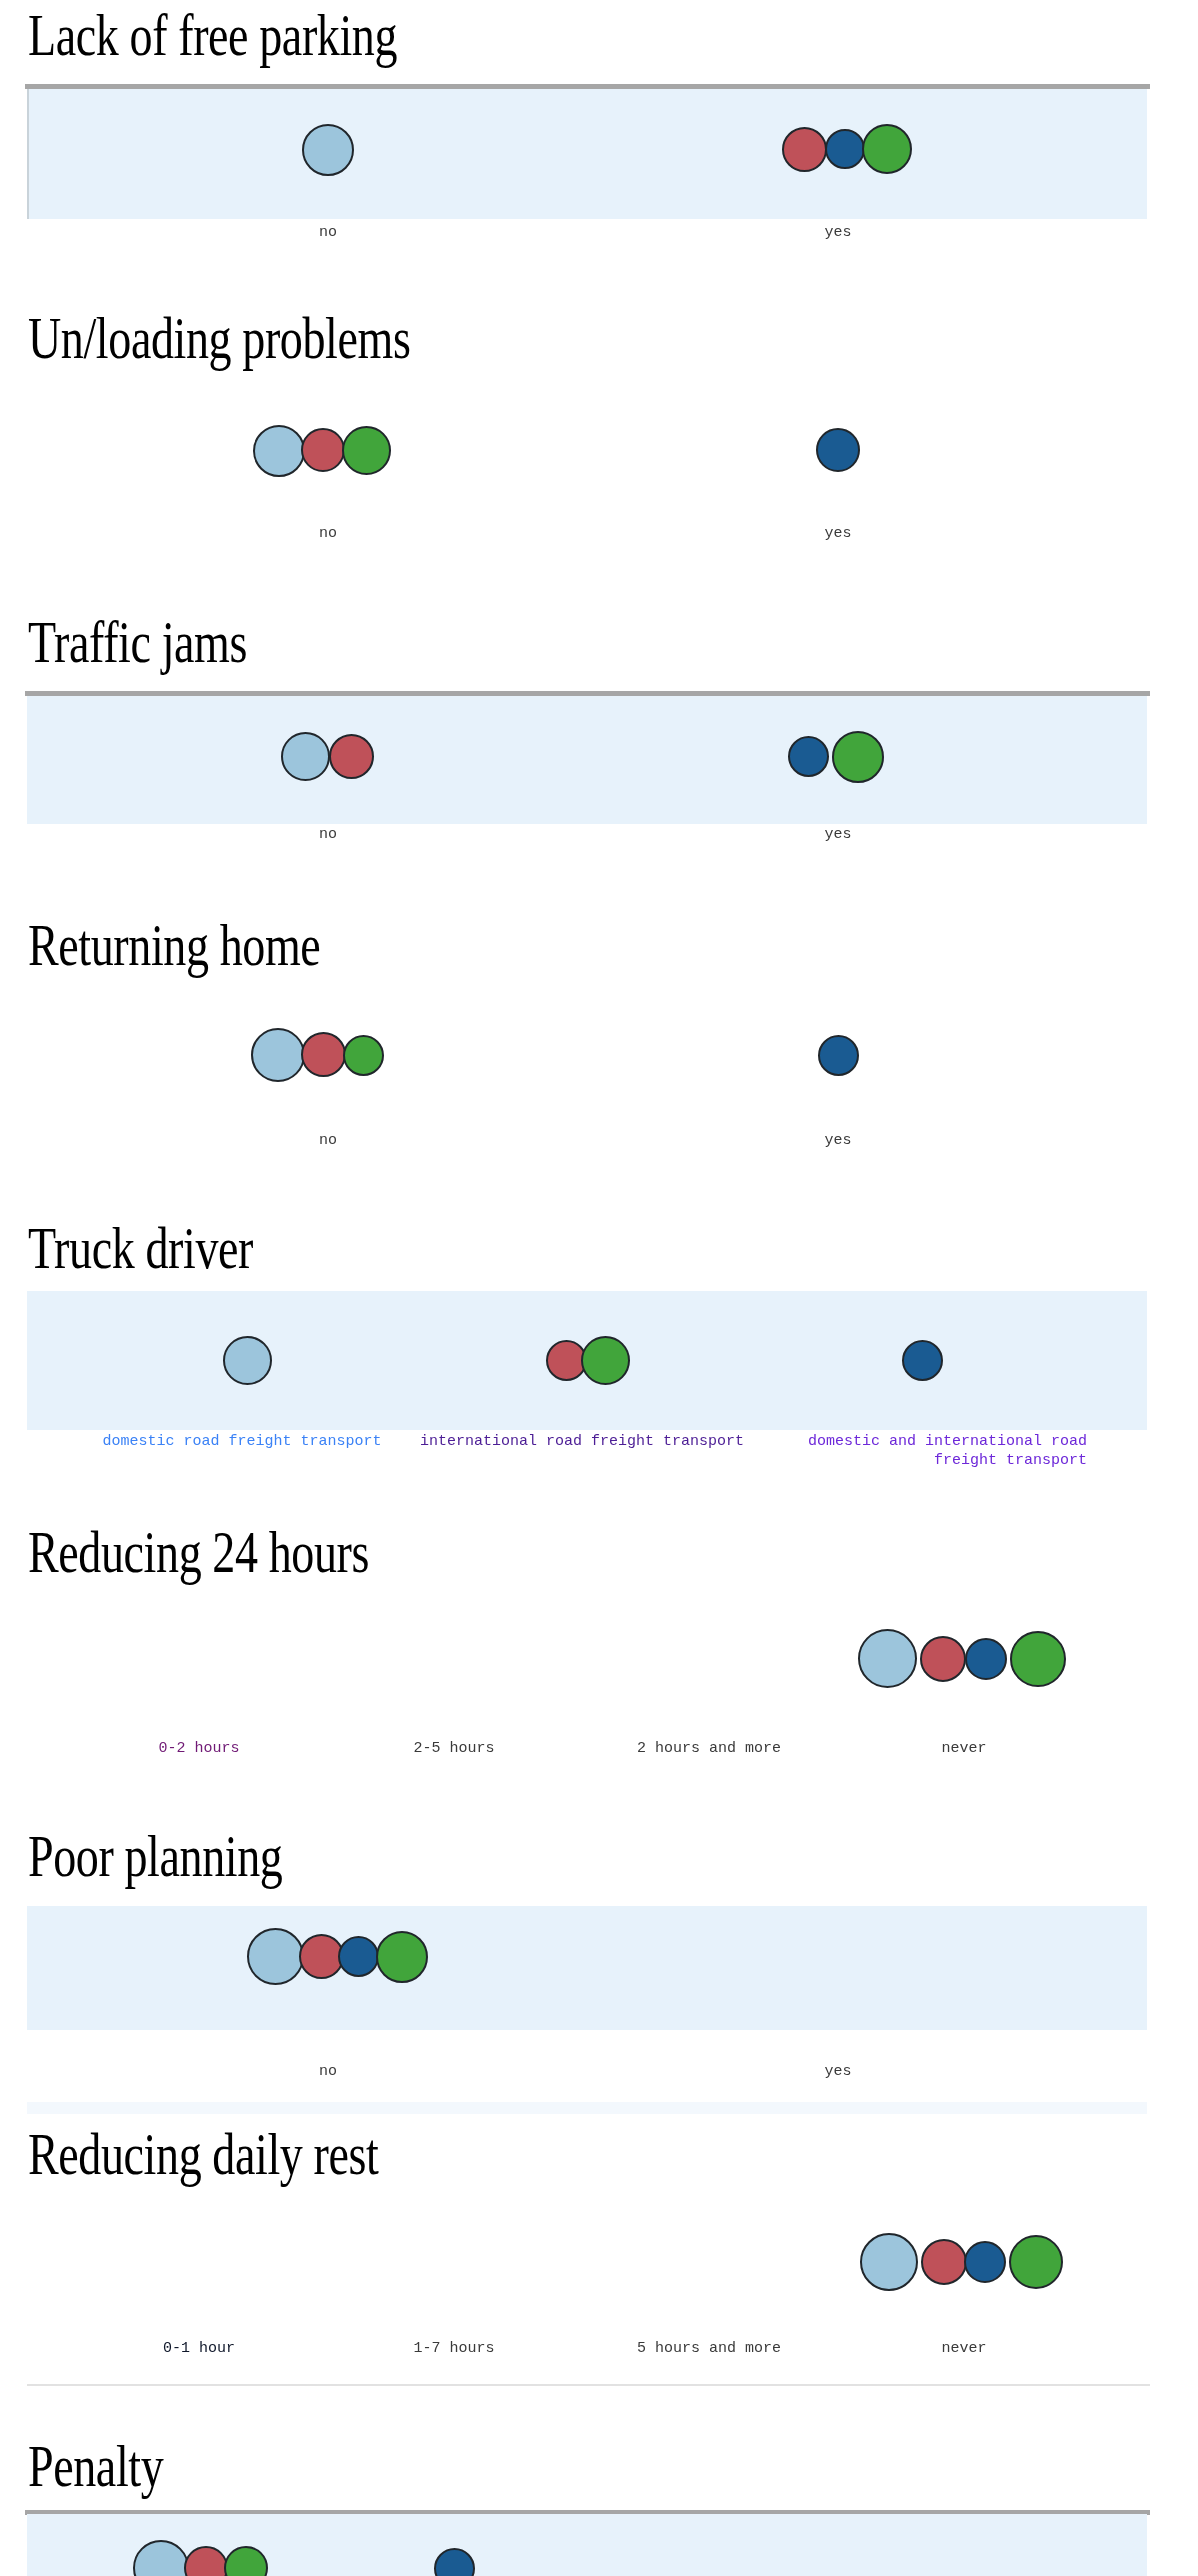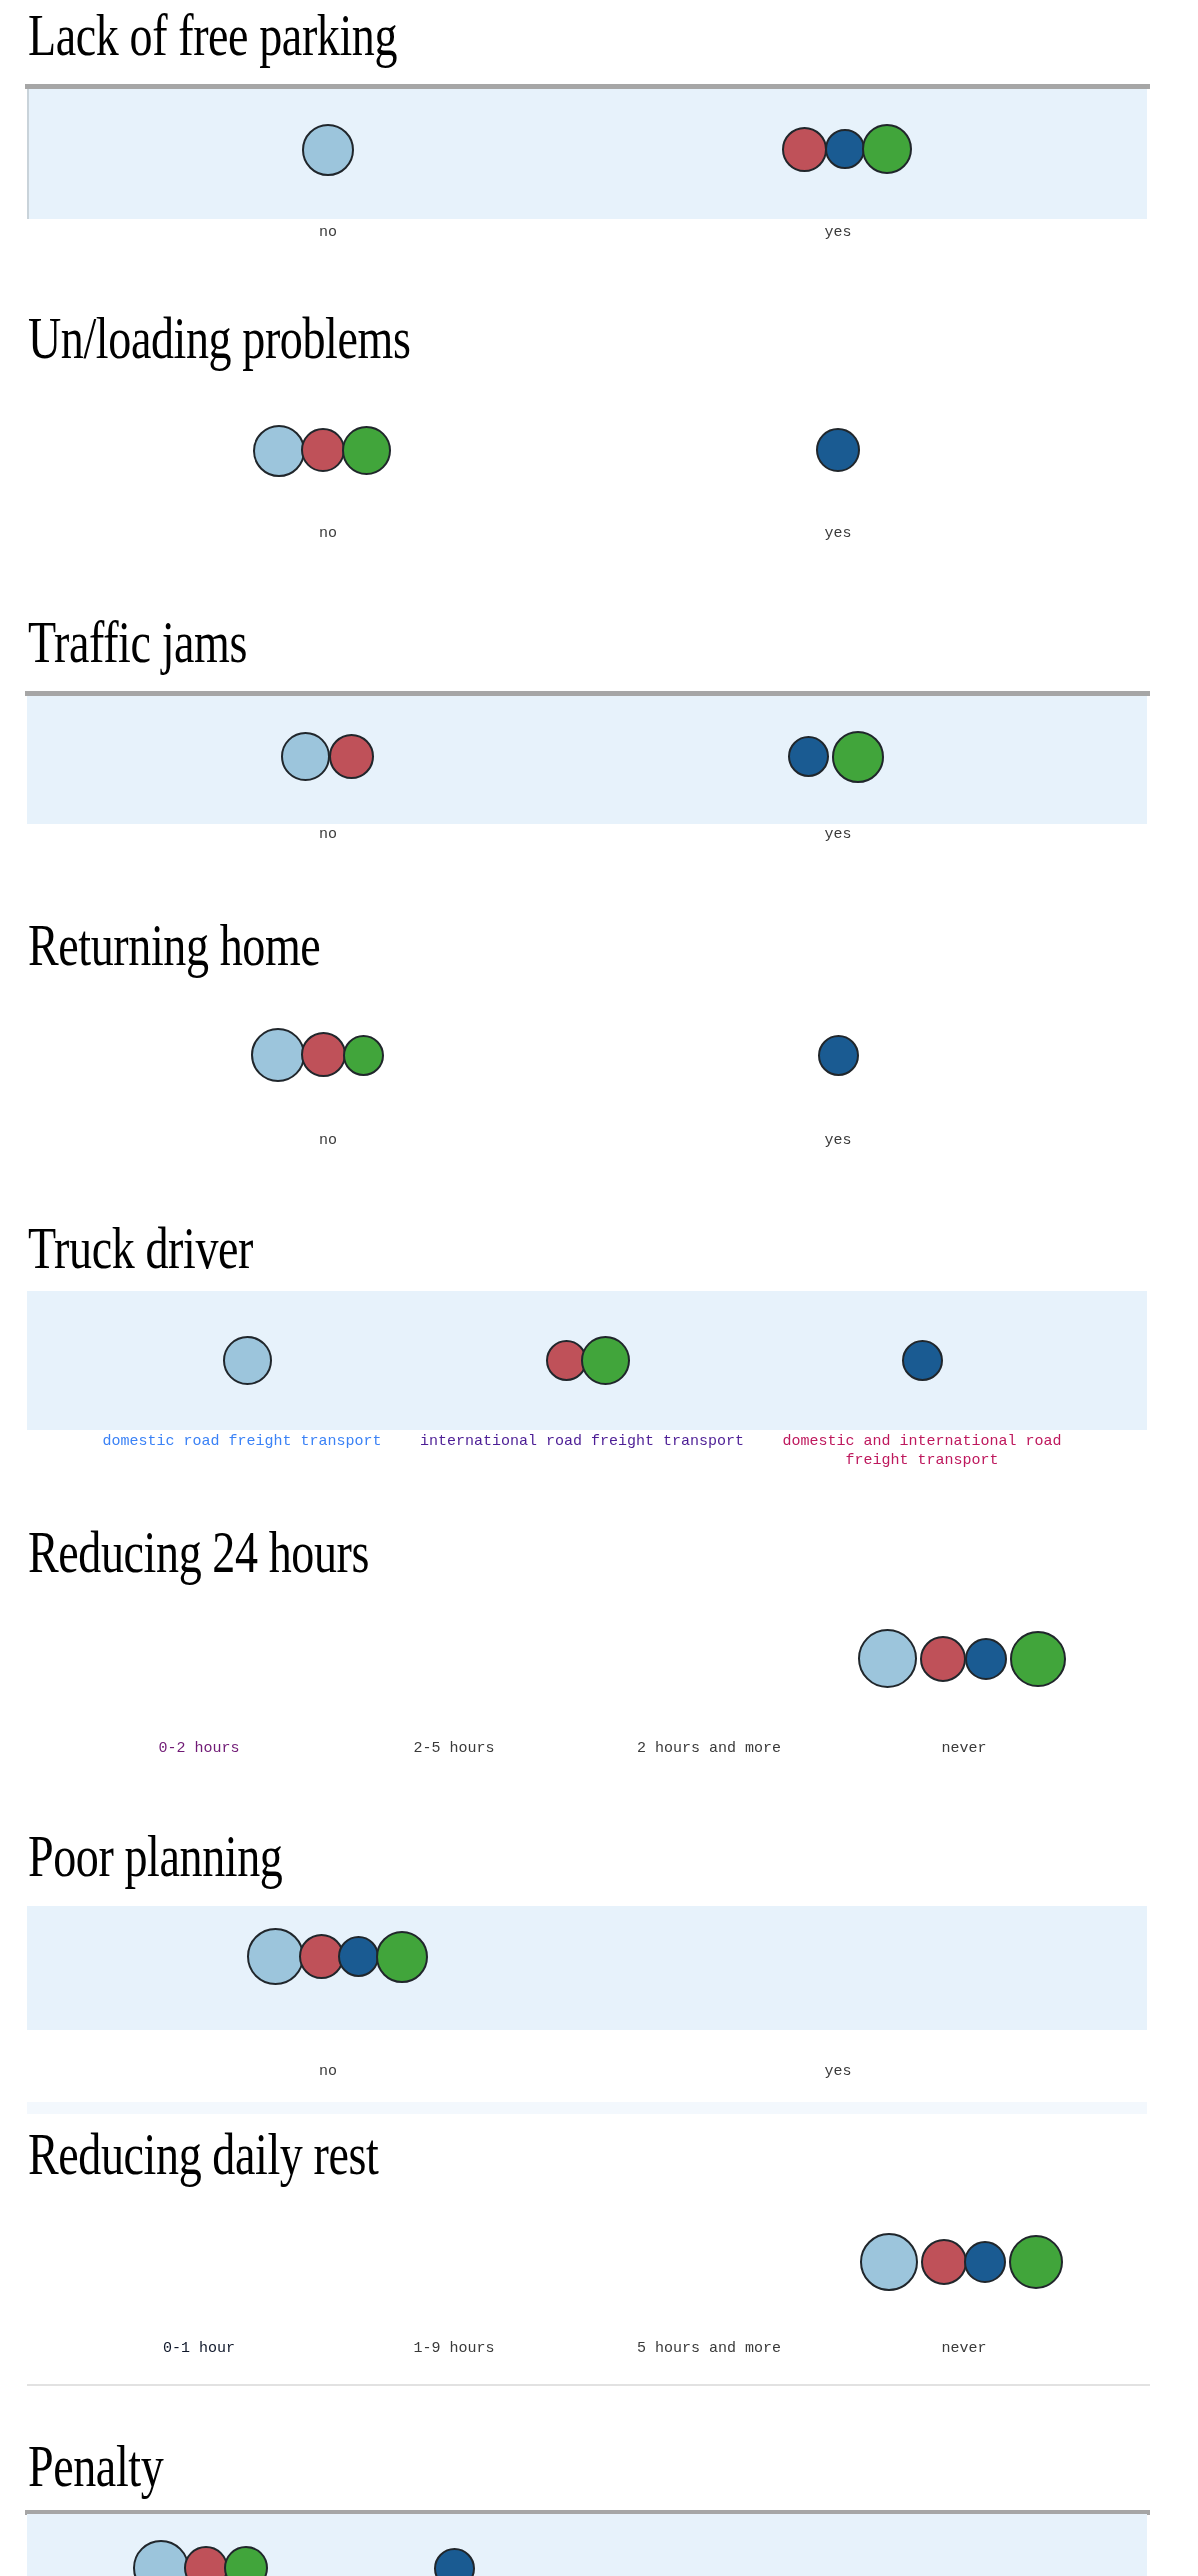--- a/index.html
+++ b/index.html
@@ -63,21 +63,21 @@
     <div class="cat-label" style="left: 328px; top: 1131px; color: rgb(58, 58, 58);">no</div>
     <div class="cat-label" style="left: 838px; top: 1131px; color: rgb(58, 58, 58);">yes</div>
     <div class="bubble" style="left: 251px; top: 1028px; width: 54px; height: 54px; background: rgb(156, 197, 220); border-color: rgb(32, 38, 43);"></div>
     <div class="bubble" style="left: 301px; top: 1032px; width: 45px; height: 45px; background: rgb(191, 81, 89); border-color: rgb(32, 38, 43);"></div>
     <div class="bubble" style="left: 343px; top: 1035px; width: 41px; height: 41px; background: rgb(65, 165, 59); border-color: rgb(32, 38, 43);"></div>
     <div class="bubble" style="left: 818px; top: 1035px; width: 41px; height: 41px; background: rgb(26, 91, 146); border-color: rgb(32, 38, 43);"></div>
     <div class="band" style="top: 1291px; height: 139px; background: rgb(231, 242, 251);"></div>
     <div class="chart-title" style="left: 28px; top: 1218px;">Truck driver</div>
     <div class="cat-label" style="left: 242px; top: 1432px; color: #3b82f6;">domestic road freight transport</div>
     <div class="cat-label" style="left: 582px; top: 1432px; color: #4c1d95;">international road freight transport</div>
-    <div class="cat-label" style="left: 922px; top: 1432px; color: #be185d;">domestic and international road
+    <div class="cat-label" style="left: 922px; top: 1432px; color: #6d28d9; text-align: right;">domestic and international road
 freight transport</div>
     <div class="bubble" style="left: 223px; top: 1336px; width: 49px; height: 49px; background: rgb(156, 197, 220); border-color: rgb(32, 38, 43);"></div>
     <div class="bubble" style="left: 546px; top: 1340px; width: 41px; height: 41px; background: rgb(191, 81, 89); border-color: rgb(32, 38, 43);"></div>
     <div class="bubble" style="left: 581px; top: 1336px; width: 49px; height: 49px; background: rgb(65, 165, 59); border-color: rgb(32, 38, 43);"></div>
     <div class="bubble" style="left: 902px; top: 1340px; width: 41px; height: 41px; background: rgb(26, 91, 146); border-color: rgb(32, 38, 43);"></div>
     <div class="chart-title" style="left: 28px; top: 1522px;">Reducing 24 hours</div>
     <div class="cat-label" style="left: 199px; top: 1739px; color: #701a75;">0-2 hours</div>
     <div class="cat-label" style="left: 454px; top: 1739px; color: rgb(58, 58, 58);">2-5 hours</div>
     <div class="cat-label" style="left: 709px; top: 1739px; color: rgb(58, 58, 58);">2 hours and more</div>
     <div class="cat-label" style="left: 964px; top: 1739px; color: rgb(58, 58, 58);">never</div>
@@ -90,21 +90,21 @@
     <div class="chart-title" style="left: 28px; top: 1826px;">Poor planning</div>
     <div class="cat-label" style="left: 328px; top: 2062px; color: rgb(58, 58, 58);">no</div>
     <div class="cat-label" style="left: 838px; top: 2062px; color: rgb(58, 58, 58);">yes</div>
     <div class="bubble" style="left: 247px; top: 1928px; width: 57px; height: 57px; background: rgb(156, 197, 220); border-color: rgb(32, 38, 43);"></div>
     <div class="bubble" style="left: 299px; top: 1934px; width: 45px; height: 45px; background: rgb(191, 81, 89); border-color: rgb(32, 38, 43);"></div>
     <div class="bubble" style="left: 338px; top: 1936px; width: 41px; height: 41px; background: rgb(26, 91, 146); border-color: rgb(32, 38, 43);"></div>
     <div class="bubble" style="left: 376px; top: 1931px; width: 52px; height: 52px; background: rgb(65, 165, 59); border-color: rgb(32, 38, 43);"></div>
     <div class="thin-rule" style="top: 2384px;"></div>
     <div class="chart-title" style="left: 28px; top: 2124px;">Reducing daily rest</div>
     <div class="cat-label" style="left: 199px; top: 2339px; color: #0f172a;">0-1 hour</div>
-    <div class="cat-label" style="left: 454px; top: 2339px; color: rgb(58, 58, 58);">1-9 hours</div>
+    <div class="cat-label" style="left: 454px; top: 2339px; color: rgb(58, 58, 58);">1-7 hours</div>
     <div class="cat-label" style="left: 709px; top: 2339px; color: rgb(58, 58, 58);">5 hours and more</div>
     <div class="cat-label" style="left: 964px; top: 2339px; color: rgb(58, 58, 58);">never</div>
     <div class="bubble" style="left: 860px; top: 2233px; width: 58px; height: 58px; background: rgb(156, 197, 220); border-color: rgb(32, 38, 43);"></div>
     <div class="bubble" style="left: 921px; top: 2239px; width: 46px; height: 46px; background: rgb(191, 81, 89); border-color: rgb(32, 38, 43);"></div>
     <div class="bubble" style="left: 964px; top: 2241px; width: 42px; height: 42px; background: rgb(26, 91, 146); border-color: rgb(32, 38, 43);"></div>
     <div class="bubble" style="left: 1009px; top: 2235px; width: 54px; height: 54px; background: rgb(65, 165, 59); border-color: rgb(32, 38, 43);"></div>
     <div class="axis-rule" style="top: 2510px; background: rgb(166, 166, 166);"></div>
     <div class="band" style="top: 2514px; height: 125px; background: rgb(231, 242, 251);"></div>
     <div class="chart-title" style="left: 28px; top: 2436px;">Penalty</div>
     <div class="bubble" style="left: 133px; top: 2540px; width: 56px; height: 56px; background: rgb(156, 197, 220); border-color: rgb(32, 38, 43);"></div>

